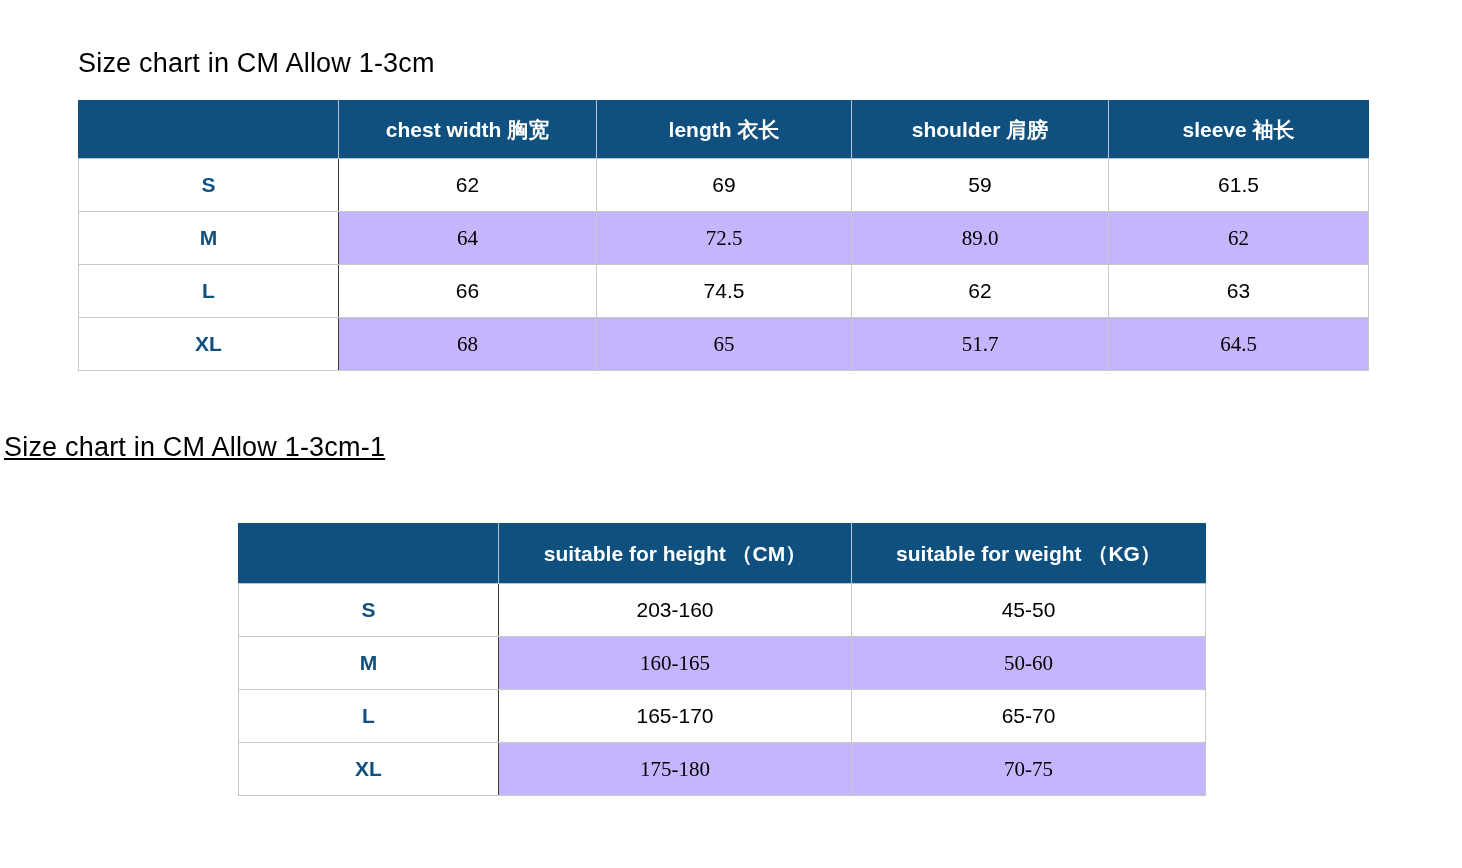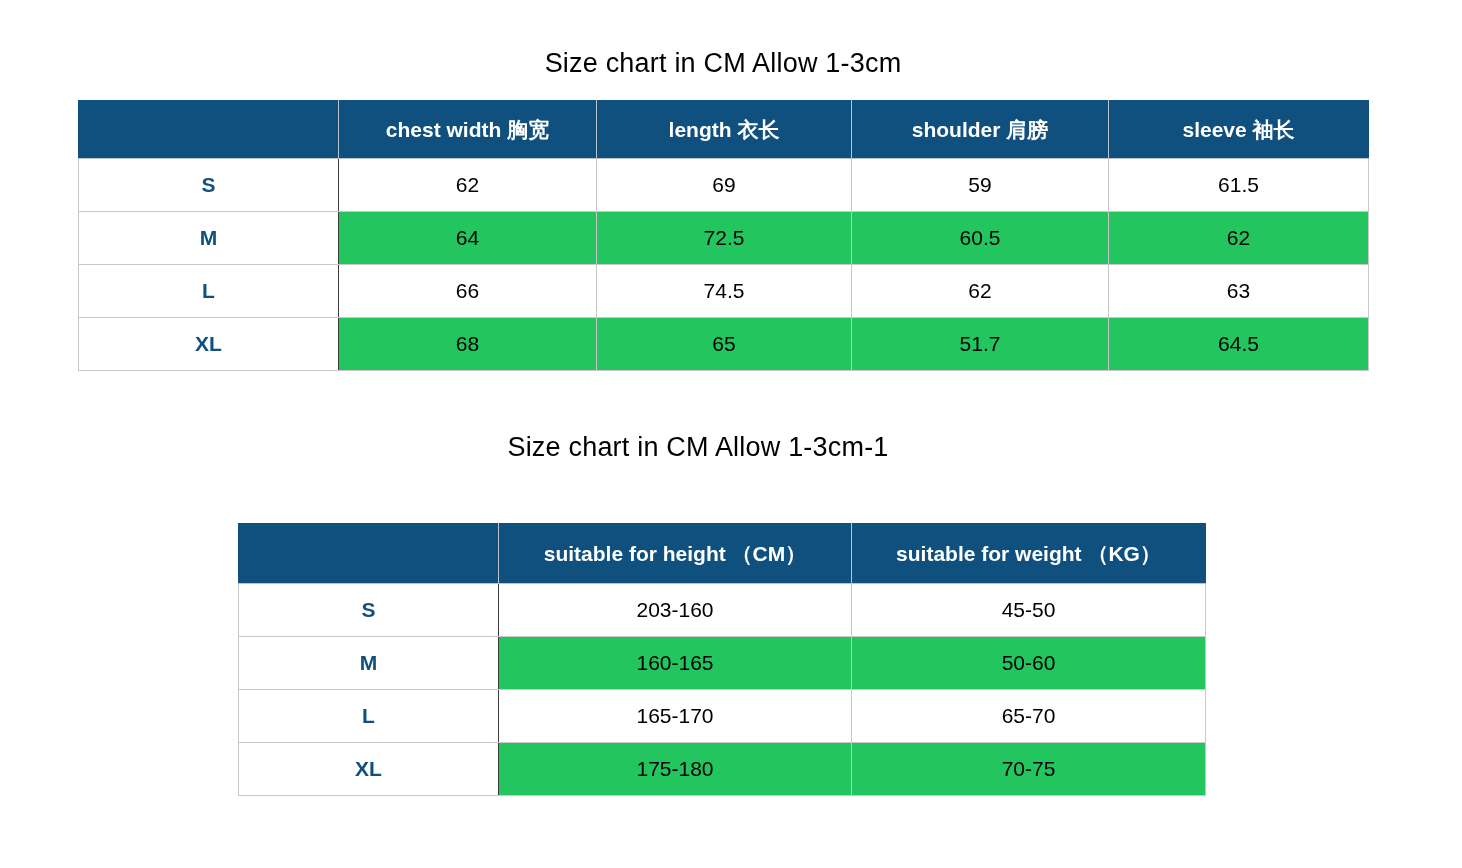--- a/index.html
+++ b/index.html
@@ -7,28 +7,27 @@
   .canvas {
     position: relative;
     width: 1462px;
     height: 868px;
     background: #ffffff;
     font-family: "Liberation Sans", "DejaVu Sans", sans-serif;
     overflow: hidden;
   }
   .chart-title {
     position: absolute;
-    text-align: center;
     font-size: 27px;
     font-weight: 400;
     color: #000000;
     letter-spacing: 0.2px;
   }
   .title-1 { top: 48px; left: 78px; width: 1290px; }
-  .title-2 { top: 432px; left: 16px; width: 1364px; }
+  .title-2 { top: 432px; left: 4px; width: 1364px; text-decoration: underline; }
 
   table {
     position: absolute;
     border-collapse: collapse;
     table-layout: fixed;
   }
   .t1 { left: 78px;  top: 100px; width: 1290px; padding-left: 40px; }
   .t2 { left: 238px; top: 523px; width: 967px;  }
 
   th, td {
@@ -54,21 +53,21 @@
     font-size: 21px;
     color: #000000;
     background: #ffffff;
   }
   td.size-cell {
     font-weight: bold;
     color: #10507e;
     background: #ffffff;
     border-right: 1px solid #3c3c3c;
   }
-  tbody tr.alt td:not(.size-cell) { background: #22c55e; }
+  tbody tr.alt td:not(.size-cell) { background: #c4b5fd; font-family: Liberation Serif, serif; }
 </style>
 </head>
 <body>
 
 <div class="canvas">
 
   <div class="chart-title title-1">Size chart in CM Allow 1-3cm</div>
 
   <table class="t1">
     <colgroup>
@@ -92,21 +91,21 @@
         <td class="size-cell">S</td>
         <td>62</td>
         <td>69</td>
         <td>59</td>
         <td>61.5</td>
       </tr>
       <tr class="alt">
         <td class="size-cell">M</td>
         <td>64</td>
         <td>72.5</td>
-        <td>60.5</td>
+        <td>89.0</td>
         <td>62</td>
       </tr>
       <tr>
         <td class="size-cell">L</td>
         <td>66</td>
         <td>74.5</td>
         <td>62</td>
         <td>63</td>
       </tr>
       <tr class="alt">

